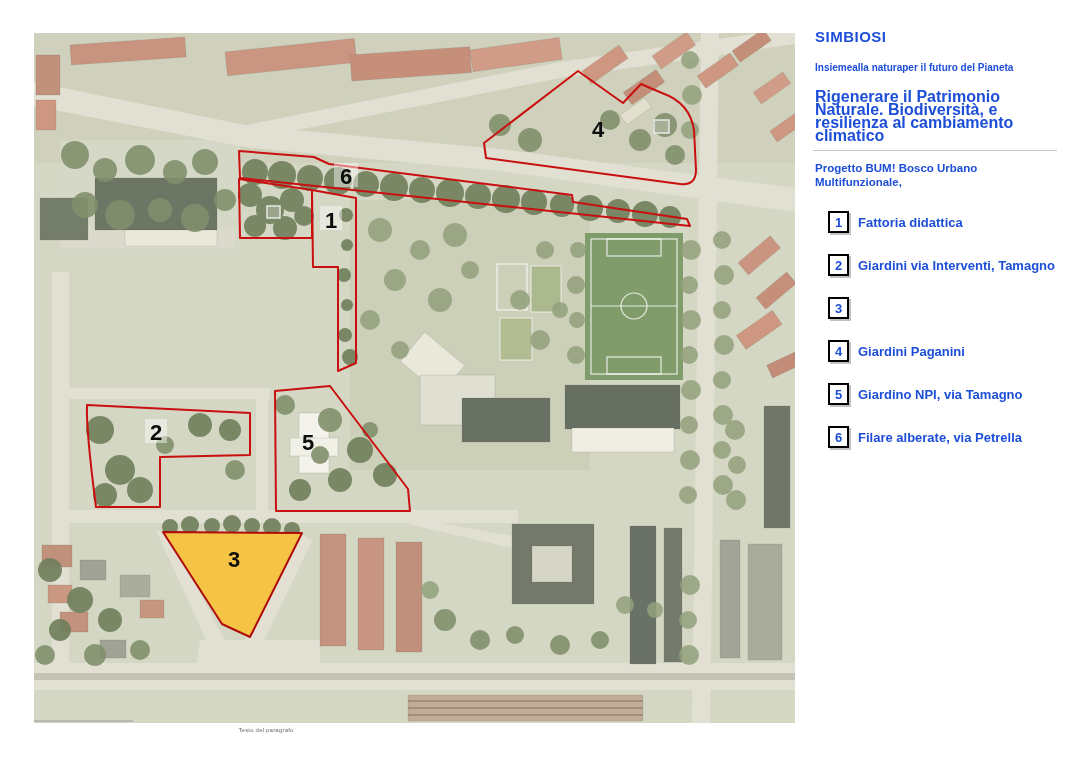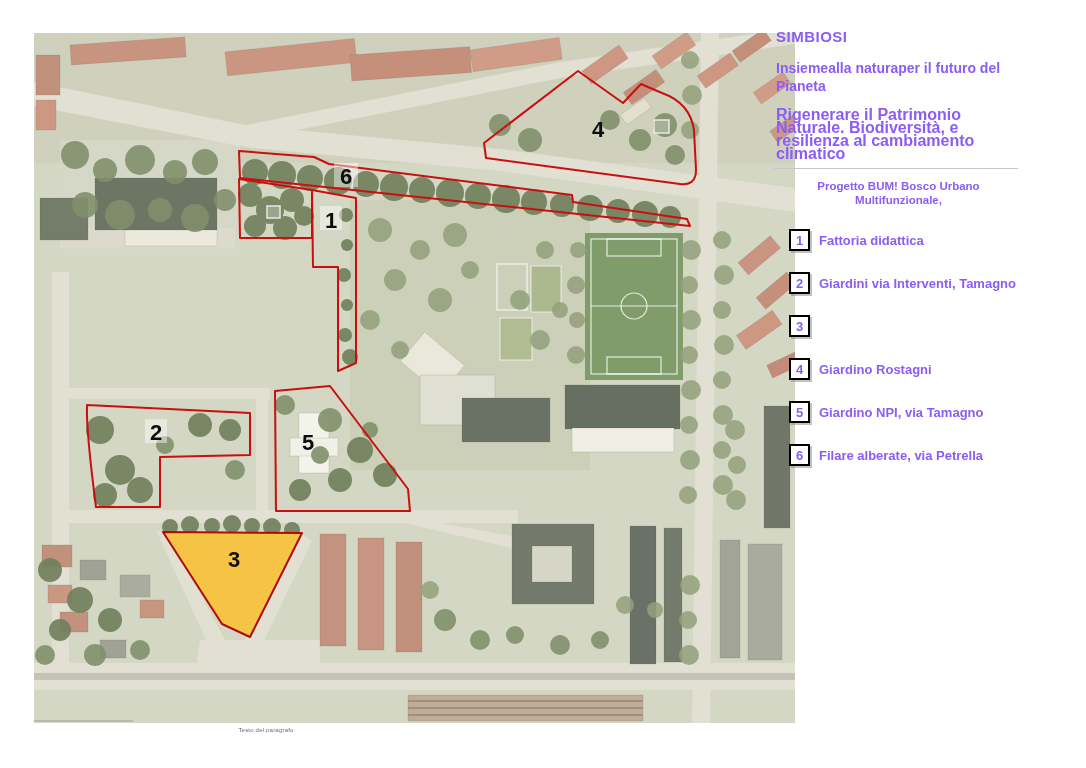--- a/index.html
+++ b/index.html
@@ -1,26 +1,26 @@
 <!DOCTYPE html>
 <html><head>
 <meta charset="utf-8">
 <style>
   html,body{margin:0;padding:0;background:#ffffff;font-family:"Liberation Sans",sans-serif;}
   .page{position:relative;width:1086px;height:768px;background:#ffffff;overflow:hidden;}
   .map-wrap{position:absolute;left:34px;top:33px;width:761px;height:690px;}
   .map-wrap svg{display:block;}
   .caption{position:absolute;left:196px;top:727px;width:140px;text-align:center;
            font-size:6px;color:#6b6b6b;letter-spacing:.2px;}
-  .panel{position:absolute;left:776px;top:28px;width:245px;color:#8b5cf6;}
+  .panel{position:absolute;left:815px;top:28px;width:245px;color:#1d4ed8;}
   .panel .title{font-size:15px;font-weight:bold;letter-spacing:.5px;margin:0 0 14px 0;}
-  .panel .sub{font-size:14px;font-weight:bold;line-height:18px;margin:0 0 13px 0;}
+  .panel .sub{font-size:10px;font-weight:bold;line-height:18px;margin:0 0 13px 0;}
   .panel .tag{font-size:16px;font-weight:bold;line-height:13px;margin:0 0 8px 0;}
   .panel .divider{border:none;border-top:1px solid #c6c6c6;margin:6px 0 10px -2px;width:244px;}
-  .panel .proj{font-size:11.5px;font-weight:bold;line-height:14px;margin:0 0 9px 0;text-align:center;}
+  .panel .proj{font-size:11.5px;font-weight:bold;line-height:14px;margin:0 0 9px 0;}
   .panel .tavola{font-size:11.5px;font-weight:bold;margin:28px 0 0 0;white-space:pre-wrap;}
   .legend{margin-top:22px;}
   .legend-item{display:flex;align-items:center;margin-bottom:21px;}
   .legend-box{width:17px;height:18px;border:2px solid #000;background:#fff;
               box-shadow:2px 2px 0 rgba(120,120,120,.45);
               display:flex;align-items:center;justify-content:center;
               font-size:13px;font-weight:bold;flex:0 0 auto;margin-left:13px;}
   .legend-label{font-size:13px;font-weight:bold;margin-left:9px;}
   .area-outline{fill:none;stroke:#c90f0f;stroke-width:2;stroke-linejoin:round;}
   .area-num{font-family:"Liberation Sans",sans-serif;font-size:22px;font-weight:bold;fill:#0d0d0d;}
@@ -313,21 +313,21 @@
       </div>
       <div class="legend-item">
         <span class="legend-box">2</span>
         <span class="legend-label">Giardini via Interventi, Tamagno</span>
       </div>
       <div class="legend-item">
         <span class="legend-box">3</span>
       </div>
       <div class="legend-item">
         <span class="legend-box">4</span>
-        <span class="legend-label">Giardino Rostagni</span>
+        <span class="legend-label">Giardini Paganini</span>
       </div>
       <div class="legend-item">
         <span class="legend-box">5</span>
         <span class="legend-label">Giardino NPI, via Tamagno</span>
       </div>
       <div class="legend-item">
         <span class="legend-box">6</span>
         <span class="legend-label">Filare alberate, via Petrella</span>
       </div>
     </div>

